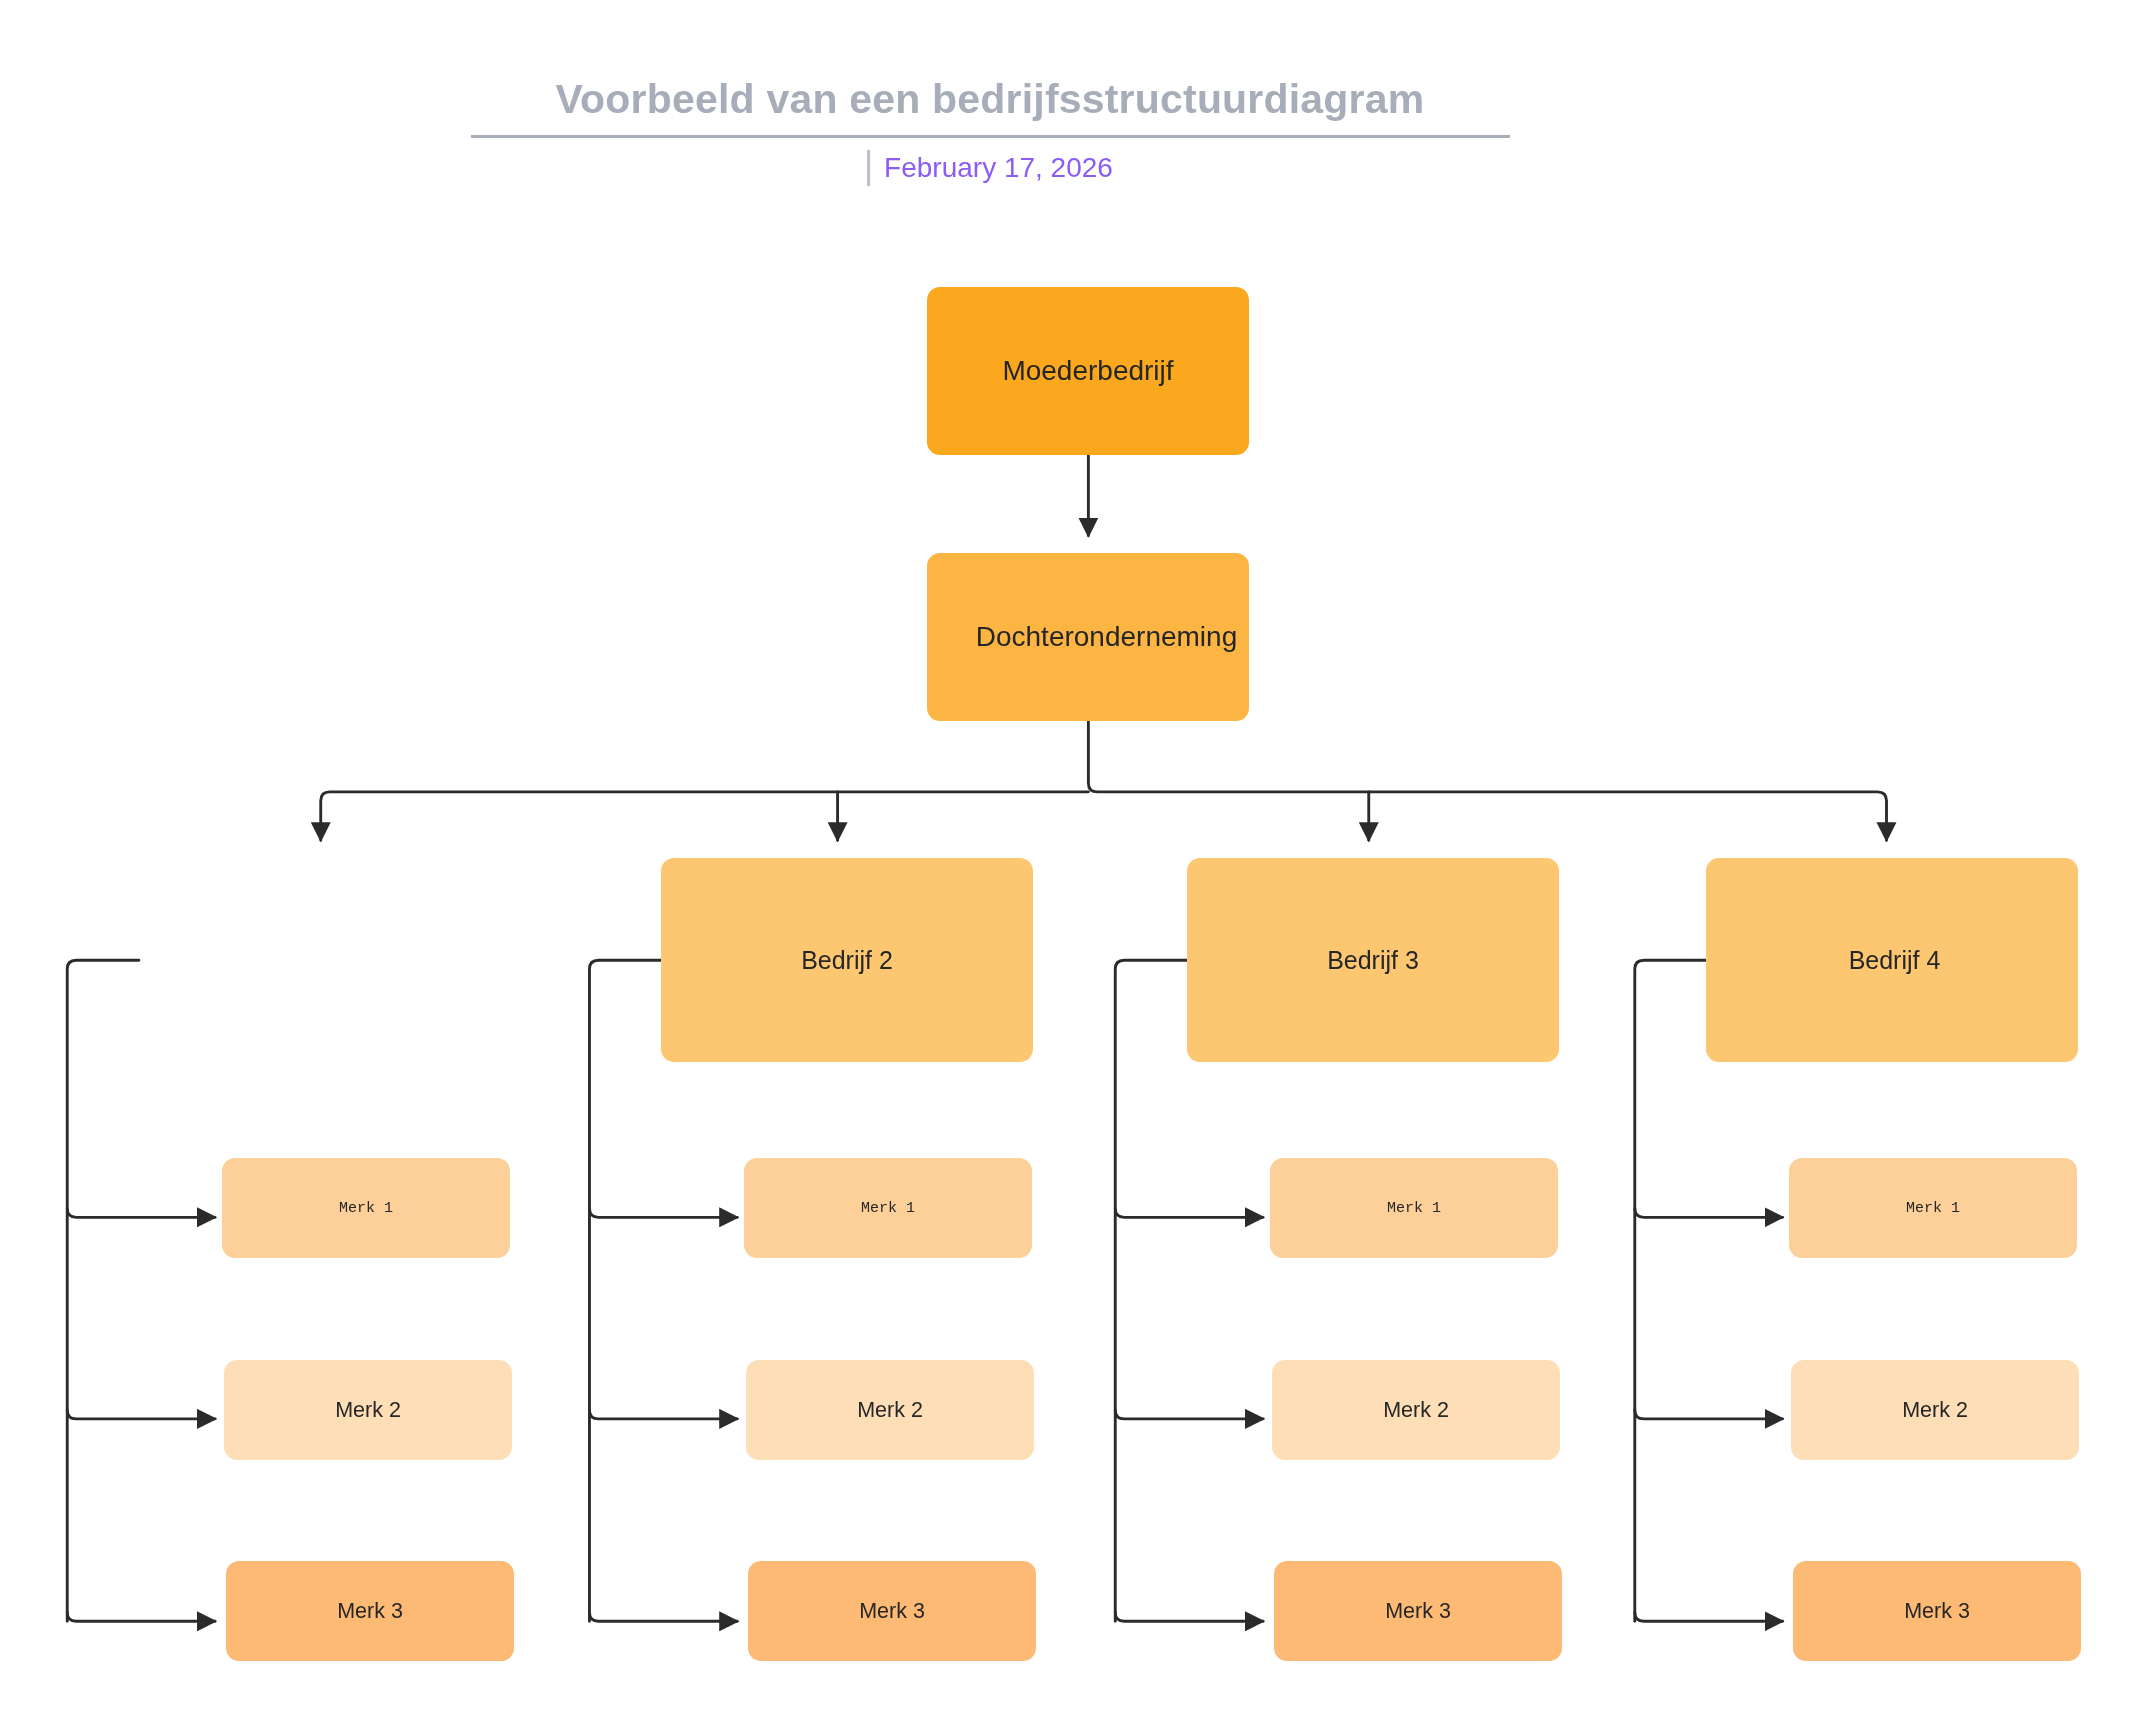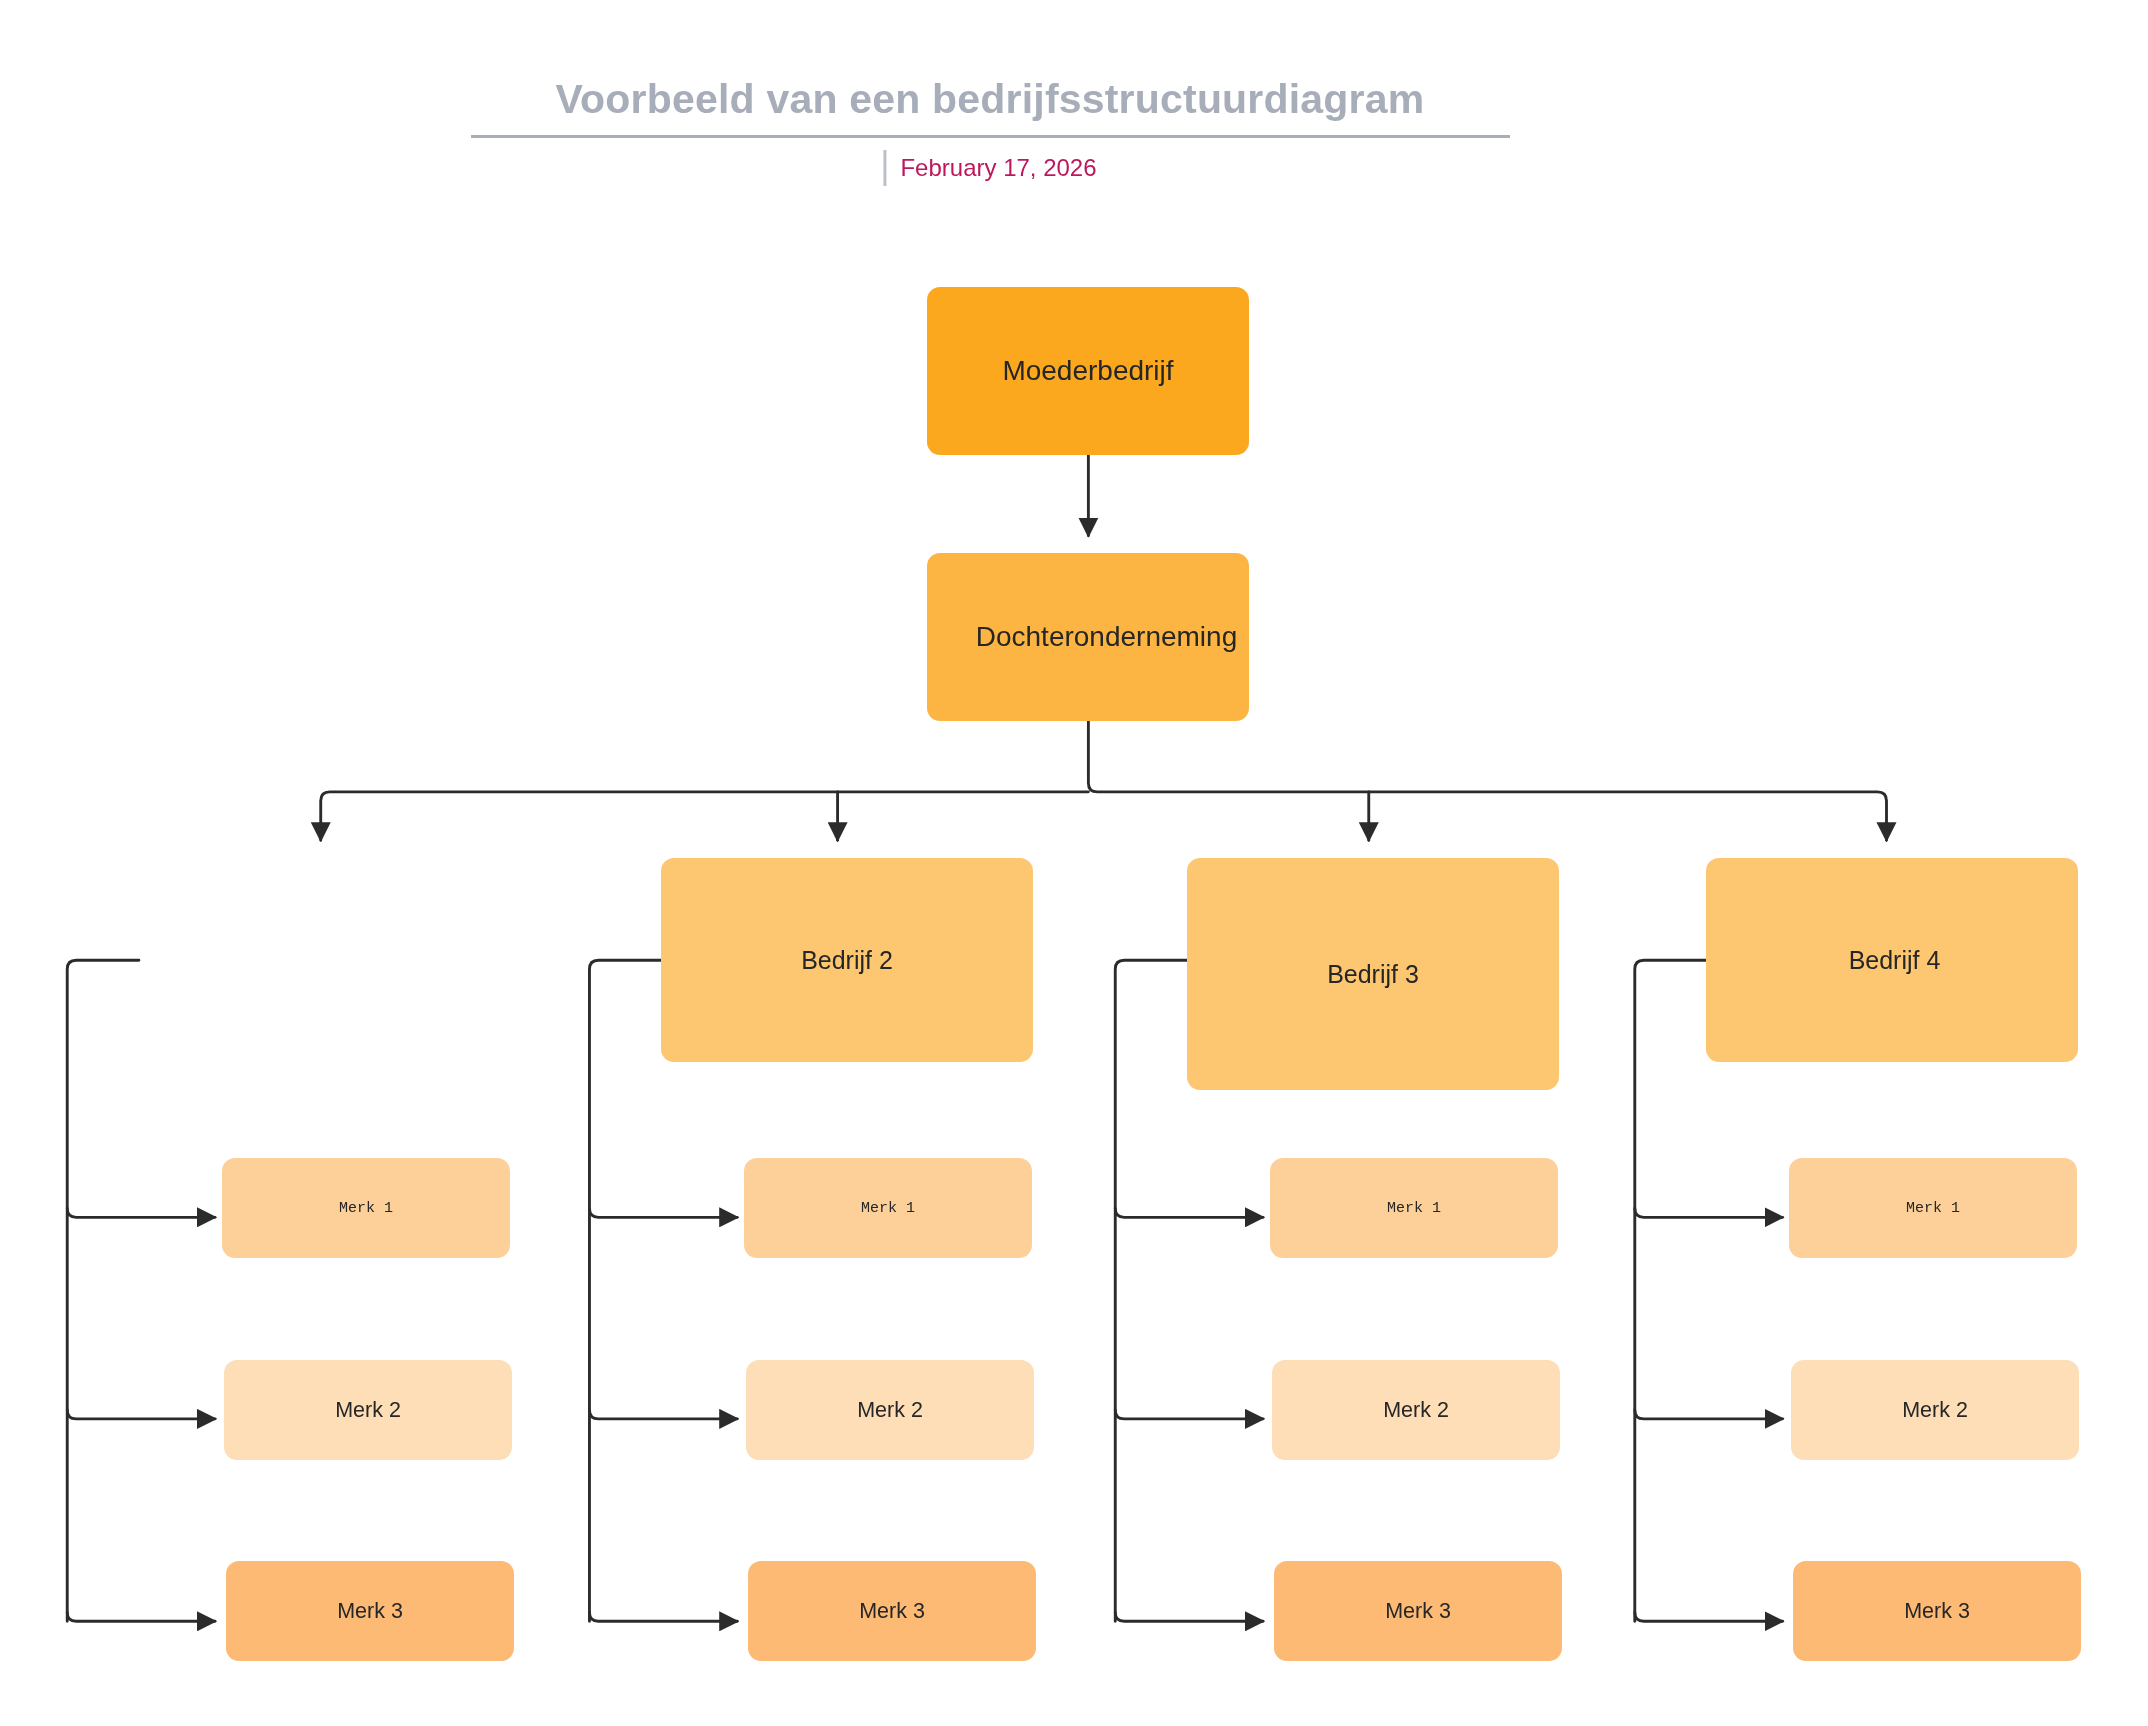--- a/index.html
+++ b/index.html
@@ -58,22 +58,22 @@
     align-items: center;
     gap: 14.3px;
     white-space: nowrap;
   }
   #date-tick {
     width: 2.7px;
     height: 36px;
     background: #b9c0c9;
   }
   #doc-date {
-    font-size: 24px;
-    color: #be185d;
+    font-size: 28px;
+    color: #8b5cf6;
   }
 
   
   #diagram {
     position: absolute;
     left: 0;
     top: 0;
     width: 2149px;
     height: 1727px;
   }
@@ -157,21 +157,21 @@
         <path d="M 1825 1574 Q 1825 1584 1835 1584 L 1990 1584" marker-end="url(#arrow)"></path>
         <path d="M 1825 1800 Q 1825 1810 1835 1810 L 1990 1810" marker-end="url(#arrow)"></path>
       </g>
     </svg>
 
     <div class="node level-root" style="left:927px; top:287px; width:322px; height:168px;">Moederbedrijf</div>
 
     <div class="node level-sub" style="left:927px; top:553px; width:322px; height:168px;">Dochteronderneming</div>
 
     <div class="node level-co" style="left:661px; top:858px; width:372px; height:204px;">Bedrijf 2</div>
-    <div class="node level-co" style="left:1187px; top:858px; width:372px; height:232px;">Bedrijf 3</div>
+    <div class="node level-co" style="left:1187px; top:858px; width:372px; height:204px;">Bedrijf 3</div>
     <div class="node level-co" style="left:1706px; top:858px; width:372px; height:204px;padding-left:14px;">Bedrijf 4</div>
 
     <div class="node level-brand1" style="left:222px; top:1158px; width:288px; height:100px;">Merk 1</div>
     <div class="node level-brand2" style="left:224px; top:1360px; width:288px; height:100px;">Merk 2</div>
     <div class="node level-brand3" style="left:226px; top:1561px; width:288px; height:100px;">Merk 3</div>
 
     <div class="node level-brand1" style="left:744px; top:1158px; width:288px; height:100px;">Merk 1</div>
     <div class="node level-brand2" style="left:746px; top:1360px; width:288px; height:100px;">Merk 2</div>
     <div class="node level-brand3" style="left:748px; top:1561px; width:288px; height:100px;">Merk 3</div>
 

